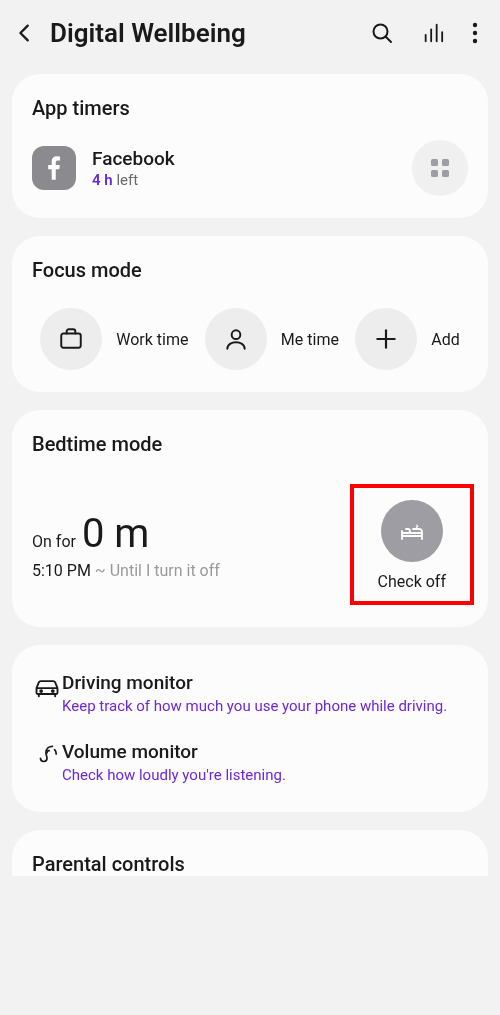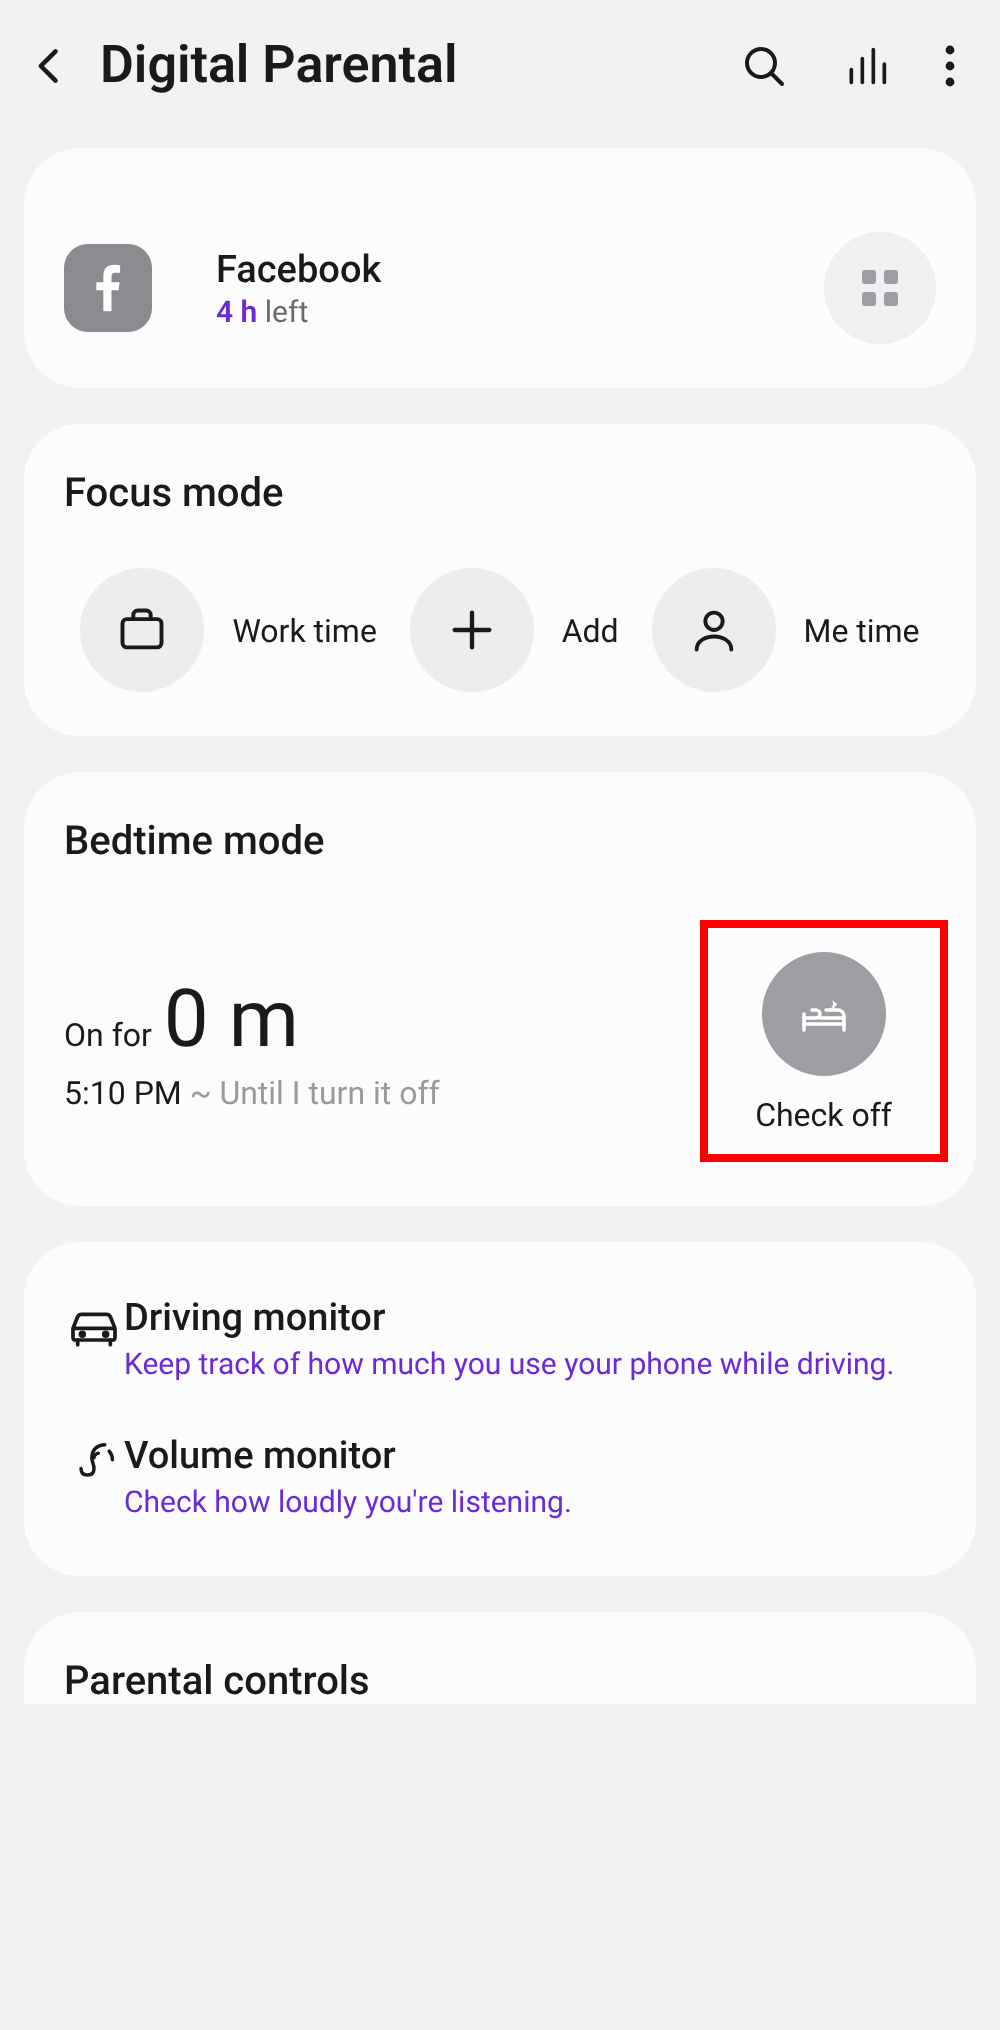--- a/index.html
+++ b/index.html
@@ -37,21 +37,21 @@
     .section-title {
       font-size: 20px;
       font-weight: 500;
       margin-bottom: 4px;
     }
     
     .app-timer-row {
       display: flex;
       align-items: center;
       margin-top: 20px;
-      gap: 32px;
+      gap: 16px;
     }
     .fb-icon {
       width: 44px;
       height: 44px;
       background: #8a8a8f;
       border-radius: 12px;
       display: flex;
       align-items: center;
       justify-content: center;
     }
@@ -147,21 +147,21 @@
   </style>
 </head>
 <body>
 
 <div class="header">
   <span>
     <svg width="22" height="22" viewBox="0 0 24 24" fill="none" stroke="#1a1a1a" stroke-width="2.5" stroke-linecap="round" stroke-linejoin="round">
         <polyline points="15 4 7 12 15 20"></polyline>
       </svg>
   </span>
-  <div class="header-title">Digital Parental</div>
+  <div class="header-title">Digital Wellbeing</div>
   <div class="header-icons">
     <span>
       <svg width="24" height="24" viewBox="0 0 24 24" fill="none" stroke="#1a1a1a" stroke-width="2" stroke-linecap="round">
           <circle cx="10.5" cy="10.5" r="7"></circle>
           <line x1="21" y1="21" x2="15.5" y2="15.5"></line>
         </svg>
     </span>
     <span>
       <svg width="22" height="22" viewBox="0 0 24 24" fill="none" stroke="#1a1a1a" stroke-width="2" stroke-linecap="round">
           <line x1="4" y1="21" x2="4" y2="14"></line>
@@ -174,20 +174,21 @@
       <svg width="6" height="22" viewBox="0 0 6 22" fill="#1a1a1a">
           <circle cx="3" cy="3" r="2.2"></circle>
           <circle cx="3" cy="11" r="2.2"></circle>
           <circle cx="3" cy="19" r="2.2"></circle>
         </svg>
     </span>
   </div>
 </div>
 
 <div class="card">
+  <div class="section-title">App timers</div>
   <div class="app-timer-row">
     <div class="fb-icon">
       <svg width="28" height="28" viewBox="0 0 24 24" fill="#fff">
           <path d="M13.5 22v-9h3l.5-3.5h-3.5V7.2c0-1 .3-1.7 1.8-1.7h1.9V2.3C16.9 2.2 15.8 2 14.5 2c-2.7 0-4.5 1.6-4.5 4.7V9.5H7V13h3v9h3.5z"></path>
         </svg>
     </div>
     <div class="app-info">
       <div class="app-name">Facebook</div>
       <div class="app-time">
         <strong>4 h</strong> <span>left</span>
@@ -211,35 +212,35 @@
       <div class="circle-btn">
         <svg width="26" height="26" viewBox="0 0 24 24" fill="none" stroke="#1a1a1a" stroke-width="1.8" stroke-linecap="round" stroke-linejoin="round">
             <rect x="3" y="7" width="18" height="13" rx="2"></rect>
             <path d="M8 7V5a2 2 0 0 1 2-2h4a2 2 0 0 1 2 2v2"></path>
           </svg>
       </div>
       <div class="focus-label">Work time</div>
     </div>
     <div class="focus-item">
       <div class="circle-btn">
+        <svg width="26" height="26" viewBox="0 0 24 24" fill="none" stroke="#1a1a1a" stroke-width="1.8" stroke-linecap="round" stroke-linejoin="round">
+            <circle cx="12" cy="8" r="4"></circle>
+            <path d="M4 21c0-4 4-6 8-6s8 2 8 6"></path>
+          </svg>
+      </div>
+      <div class="focus-label">Me time</div>
+    </div>
+    <div class="focus-item">
+      <div class="circle-btn">
         <svg width="26" height="26" viewBox="0 0 24 24" fill="none" stroke="#1a1a1a" stroke-width="2" stroke-linecap="round">
             <line x1="12" y1="4" x2="12" y2="20"></line>
             <line x1="4" y1="12" x2="20" y2="12"></line>
           </svg>
       </div>
       <div class="focus-label">Add</div>
-    </div>
-    <div class="focus-item">
-      <div class="circle-btn">
-        <svg width="26" height="26" viewBox="0 0 24 24" fill="none" stroke="#1a1a1a" stroke-width="1.8" stroke-linecap="round" stroke-linejoin="round">
-            <circle cx="12" cy="8" r="4"></circle>
-            <path d="M4 21c0-4 4-6 8-6s8 2 8 6"></path>
-          </svg>
-      </div>
-      <div class="focus-label">Me time</div>
     </div>
   </div>
 </div>
 
 <div class="card">
   <div class="section-title">Bedtime mode</div>
   <div class="bedtime-body">
     <div class="bedtime-left">
       <div class="onfor-line">
         <span class="onfor-label">On for</span>

